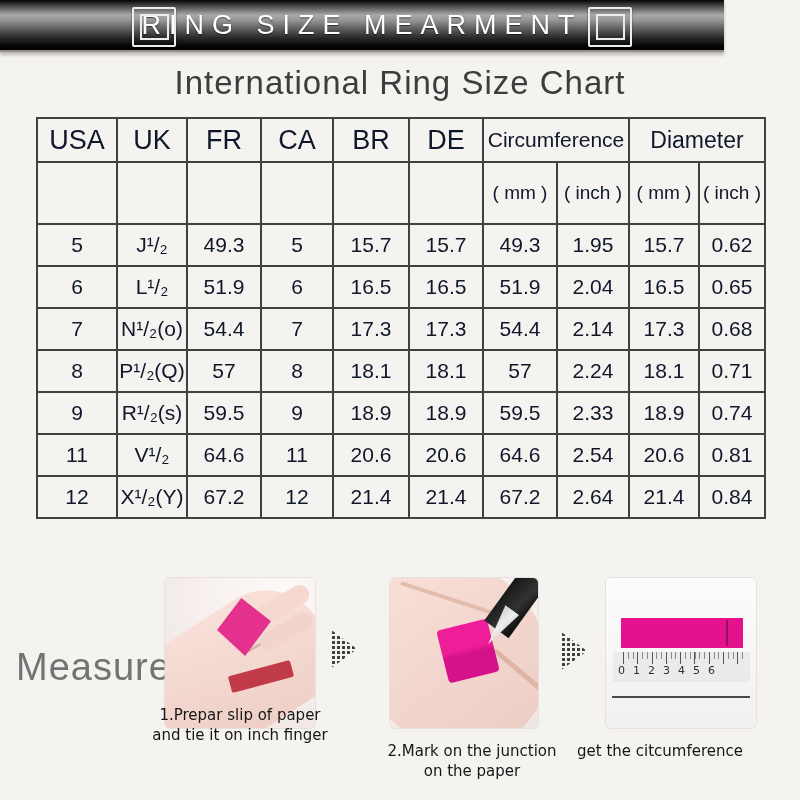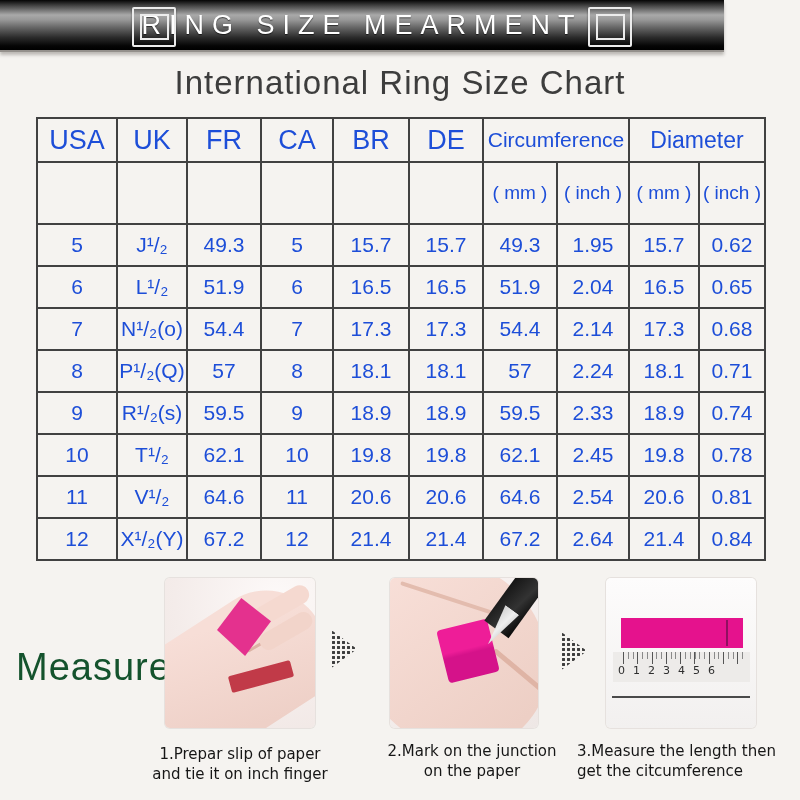--- a/index.html
+++ b/index.html
@@ -19,31 +19,31 @@
   .frame-icon .inner{width:25px;height:22px;border:2px solid #ececec;}
   .frame-left{left:132px;}
   .frame-right{left:588px;}
 
   
   .chart-title{position:absolute;left:0;top:64px;width:800px;text-align:center;margin:0;
     font-size:33px;font-weight:400;color:#3d3d3d;letter-spacing:1px;}
 
   
   .ring-table{position:absolute;left:36px;top:117px;width:728px;border-collapse:collapse;
-    table-layout:fixed;color:#1d4ed8;}
+    table-layout:fixed;color:#0f172a;}
   .ring-table th,.ring-table td{border:2px solid #414141;text-align:center;vertical-align:middle;
     font-weight:normal;padding:0;overflow:hidden;}
   .row-main th{height:42px;font-size:27px;}
   .row-main th.circ{font-size:21px;}
   .row-main th.diam{font-size:23px;}
   .row-sub th{height:60px;font-size:19px;border-radius:24px;}
   .ring-table td{height:40px;font-size:21px;}
 
   
-  .measure-label{position:absolute;left:16px;top:646px;font-size:38px;color:#14532d;letter-spacing:1px;}
+  .measure-label{position:absolute;left:16px;top:646px;font-size:38px;color:#737373;letter-spacing:1px;}
   .photo{position:absolute;width:150px;height:150px;border-radius:5px;overflow:hidden;
     box-shadow:0 0 0 1px rgba(220,214,210,.6);}
   .photo1{left:165px;top:578px;background:radial-gradient(circle at 75% 15%,#fdfaf9 0%,#f4ecea 60%,#efe5e2 100%);}
   .photo2{left:390px;top:578px;width:148px;background:linear-gradient(150deg,#faf5f4,#eee7e5);}
   .photo3{left:606px;top:578px;background:linear-gradient(180deg,#fdfcfc,#f2f0ef);}
 
   
   .p1-hand{position:absolute;left:-45px;top:38px;width:215px;height:125px;
     background:linear-gradient(195deg,#f7ded7 20%,#eed0c7 80%);
     border-radius:50px 60px 40px 70px;transform:rotate(-33deg);}
@@ -91,21 +91,21 @@
   .dot-arrow{position:absolute;width:27px;height:40px;
     clip-path:polygon(0 0,100% 50%,0 100%);
     background-image:radial-gradient(circle,#3d3d3d 1.4px,transparent 1.6px);
     background-size:5px 5px;background-position:1px 1px;}
   .arrow1{left:330px;top:629px;}
   .arrow2{left:560px;top:631px;}
 
   
   .caption{position:absolute;font-family:"DejaVu Sans",sans-serif;font-size:15px;
     line-height:1.35;color:#161616;}
-  .cap1{left:133px;top:744px;width:214px;text-align:center;}
+  .cap1{left:133px;top:705px;width:214px;text-align:center;}
   .cap2{left:372px;top:741px;width:200px;text-align:center;}
   .cap3{left:577px;top:741px;width:220px;text-align:left;}
 </style>
 </head>
 <body>
 
 <div class="page">
 
   <header class="topbar">
     <span class="frame-icon frame-left">
@@ -211,32 +211,20 @@
           <td>59.5</td>
           <td>9</td>
           <td>18.9</td>
           <td>18.9</td>
           <td>59.5</td>
           <td>2.33</td>
           <td>18.9</td>
           <td>0.74</td>
         </tr>
         <tr>
-          <td>10</td>
-          <td>T¹/₂</td>
-          <td>62.1</td>
-          <td>10</td>
-          <td>19.8</td>
-          <td>19.8</td>
-          <td>62.1</td>
-          <td>2.45</td>
-          <td>19.8</td>
-          <td>0.78</td>
-        </tr>
-        <tr>
           <td>11</td>
           <td>V¹/₂</td>
           <td>64.6</td>
           <td>11</td>
           <td>20.6</td>
           <td>20.6</td>
           <td>64.6</td>
           <td>2.54</td>
           <td>20.6</td>
           <td>0.81</td>
@@ -300,17 +288,16 @@
 
   <div class="caption cap1">
     <div>1.Prepar slip of paper</div>
     <div>and tie it on inch finger</div>
   </div>
   <div class="caption cap2">
     <div>2.Mark on the junction</div>
     <div>on the paper</div>
   </div>
   <div class="caption cap3">
-    <div>3.Measure the length then</div>
     <div>get the citcumference</div>
   </div>
 
 </div>
 
 </body></html>

